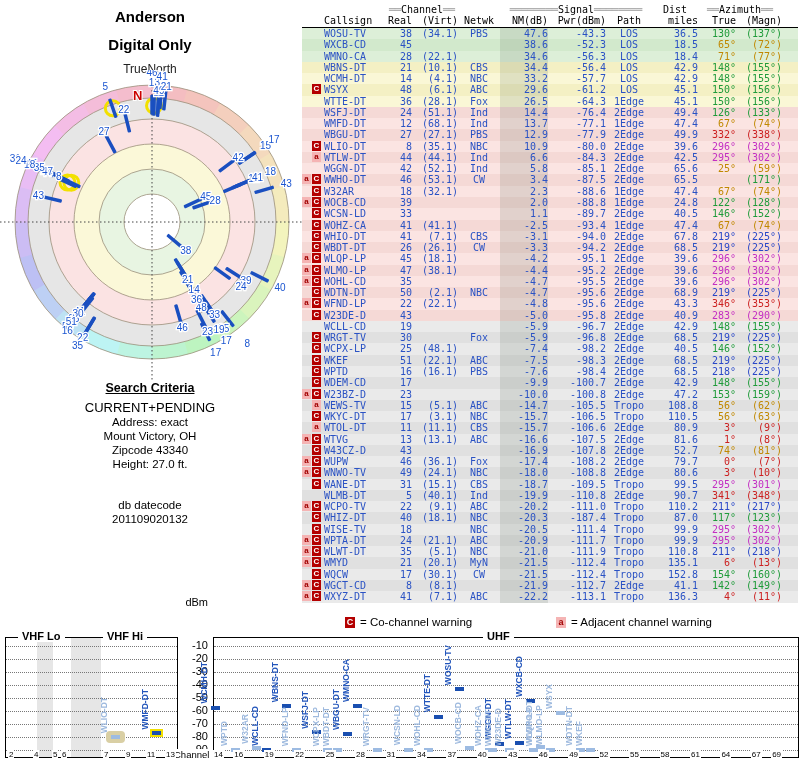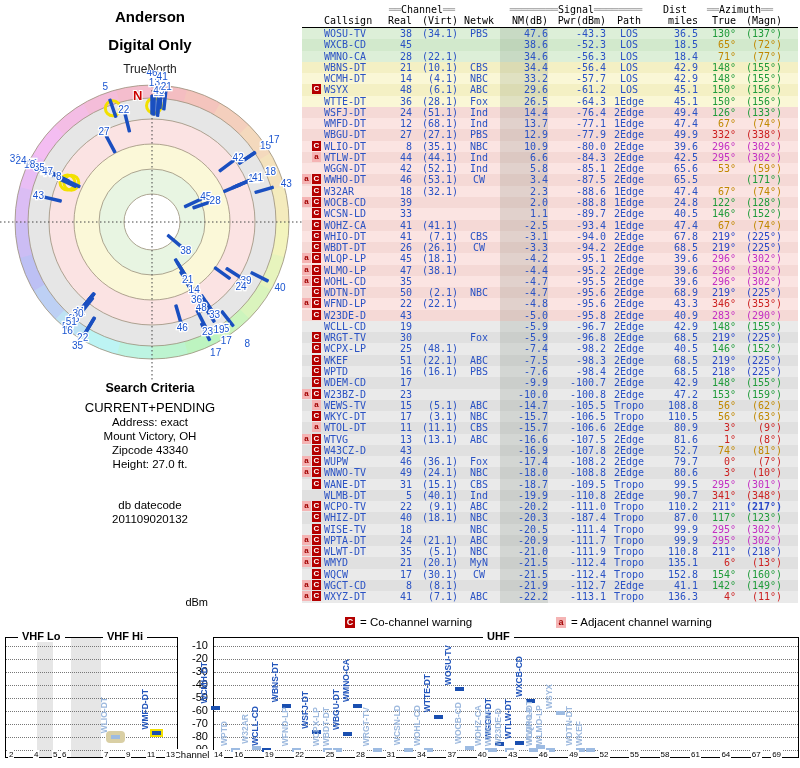--- a/index.html
+++ b/index.html
@@ -6,21 +6,21 @@
   #page{position:relative;width:800px;height:768px;overflow:hidden;background:#fff;
         font-family:"Liberation Sans",sans-serif;}
   
   #left-panel{position:absolute;left:0;top:0;width:300px;height:615px;}
   .ttl{width:300px;text-align:center;font-weight:bold;font-size:15px;color:#000;}
   #title1{position:absolute;top:8px;left:0;}
   #title2{position:absolute;top:36px;left:0;}
   #truenorth{position:absolute;top:62px;left:0;width:300px;text-align:center;font-size:12px;color:#222;}
   #radar{position:absolute;left:0;top:70px;}
   #search-block{position:absolute;left:0;top:381px;width:300px;text-align:center;color:#000;}
-  #search-heading{font-weight:bold;font-size:12.5px;margin-bottom:6px;}
+  #search-heading{font-weight:bold;font-size:12.5px;text-decoration:underline;margin-bottom:6px;}
   .sline{font-size:11.5px;line-height:14px;}
   .sline.big{font-size:13px;}
   #datecode{position:absolute;left:0;top:498px;width:300px;text-align:center;font-size:11.5px;line-height:14px;color:#000;}
   #site-link{position:absolute;left:0;top:590px;width:300px;text-align:center;font-size:12.5px;}
   #site-link a{color:#0000dd;text-decoration:underline;cursor:pointer;}
   
   #tablewrap{position:absolute;left:302px;top:4px;width:496px;}
   .tgrid{display:grid;grid-template-columns:22px 62px 26px 46px 42px 48px 58px 46px 46px 38px 46px;}
   .ggrid{display:grid;grid-template-columns:84px 72px 42px 152px 46px 84px;}
   .hline{font:10px "DejaVu Sans Mono",monospace;color:#000;height:11px;line-height:11px;}
@@ -418,21 +418,21 @@
         <div class="trow tgrid band-pink">
           <div class="cell c-warn"></div>
           <div class="cell le">WGGN-DT</div>
           <div class="cell ra">42</div>
           <div class="cell ra">(52.1)</div>
           <div class="cell ce">Ind</div>
           <div class="cell ra c-nm">5.8</div>
           <div class="cell ra">-85.1</div>
           <div class="cell ce">2Edge</div>
           <div class="cell ra">65.6</div>
-          <div class="cell ra" style="color: rgb(192, 136, 0);">53°</div>
+          <div class="cell ra" style="color: rgb(192, 136, 0);">25°</div>
           <div class="cell ra" style="color: rgb(192, 136, 0);">(59°)</div>
         </div>
         <div class="trow tgrid band-pink alt">
           <div class="cell c-warn">
             <span class="wa">a</span>
             <span class="wc">C</span>
           </div>
           <div class="cell le">WWHO-DT</div>
           <div class="cell ra">46</div>
           <div class="cell ra">(53.1)</div>
@@ -876,21 +876,21 @@
           </div>
           <div class="cell le">WCPO-TV</div>
           <div class="cell ra">22</div>
           <div class="cell ra">(9.1)</div>
           <div class="cell ce">ABC</div>
           <div class="cell ra c-nm">-20.2</div>
           <div class="cell ra">-111.0</div>
           <div class="cell ce">Tropo</div>
           <div class="cell ra">110.2</div>
           <div class="cell ra" style="color: rgb(41, 71, 200);">211°</div>
-          <div class="cell ra" style="color: rgb(41, 71, 200); font-weight: bold;">(217°)</div>
+          <div class="cell ra" style="color: rgb(41, 71, 200);">(217°)</div>
         </div>
         <div class="trow tgrid band-gray alt">
           <div class="cell c-warn">
             <span class="wc">C</span>
           </div>
           <div class="cell le">WHIZ-DT</div>
           <div class="cell ra">40</div>
           <div class="cell ra">(18.1)</div>
           <div class="cell ce">NBC</div>
           <div class="cell ra c-nm">-20.3</div>

